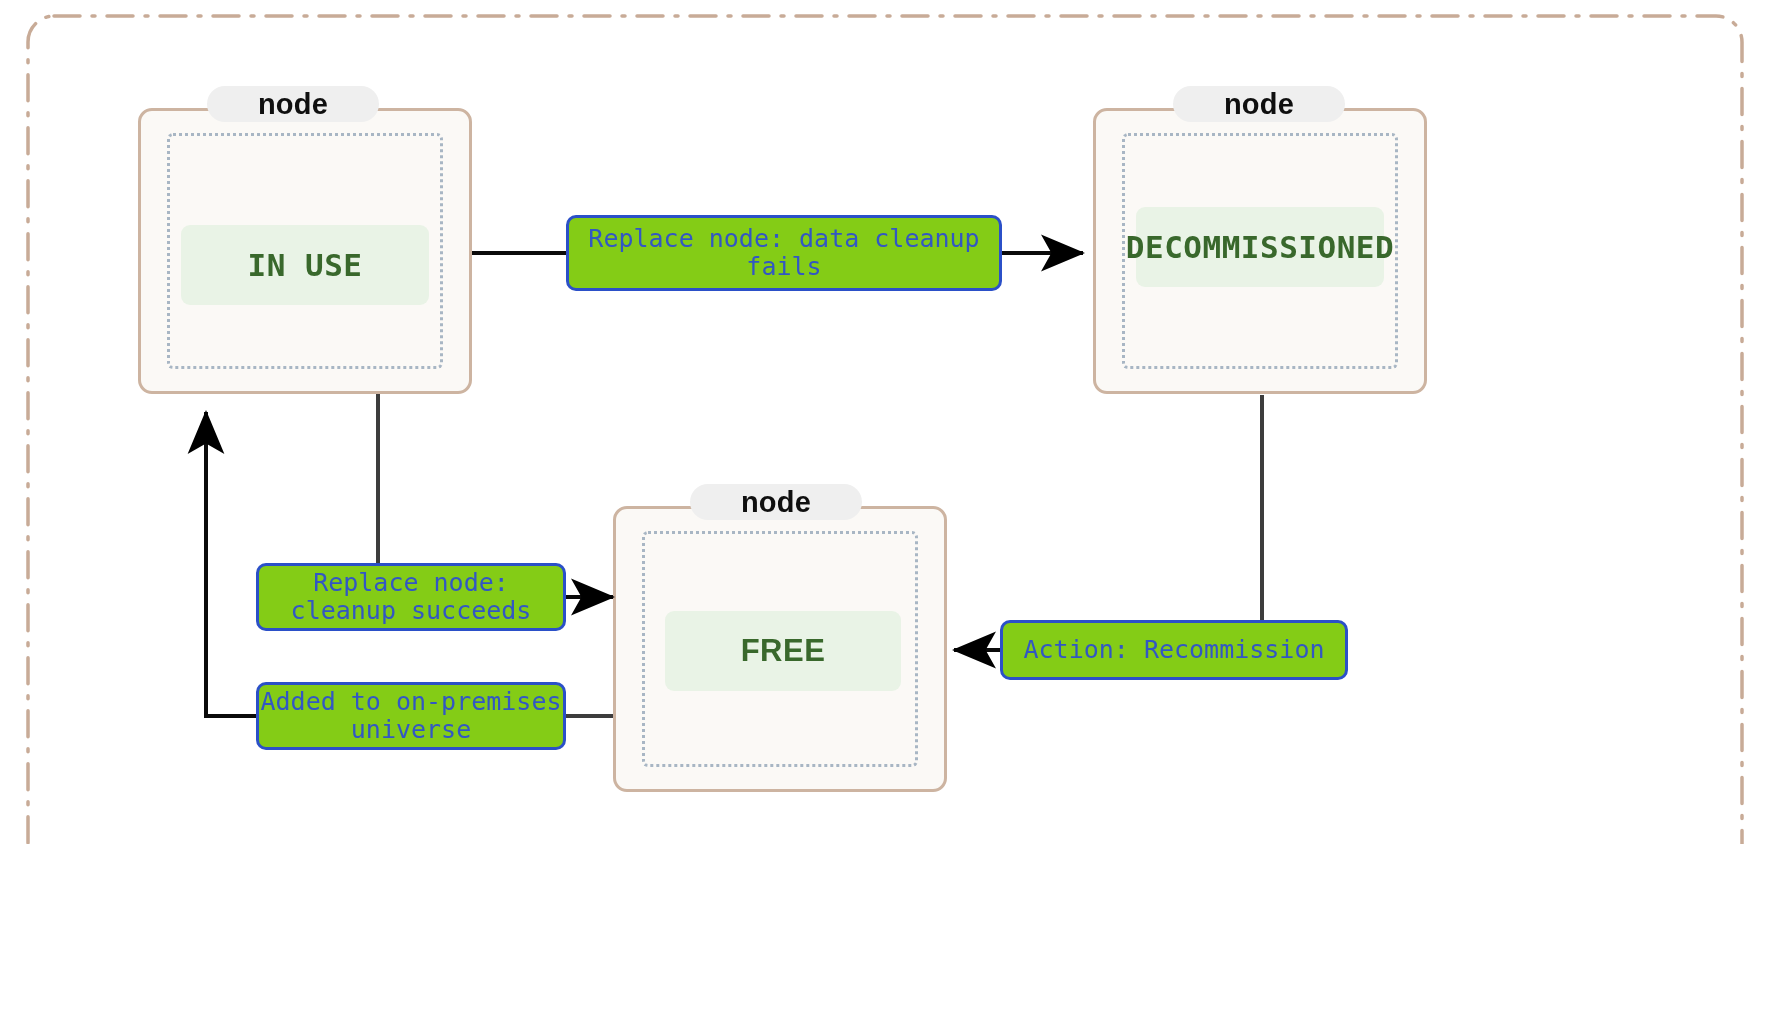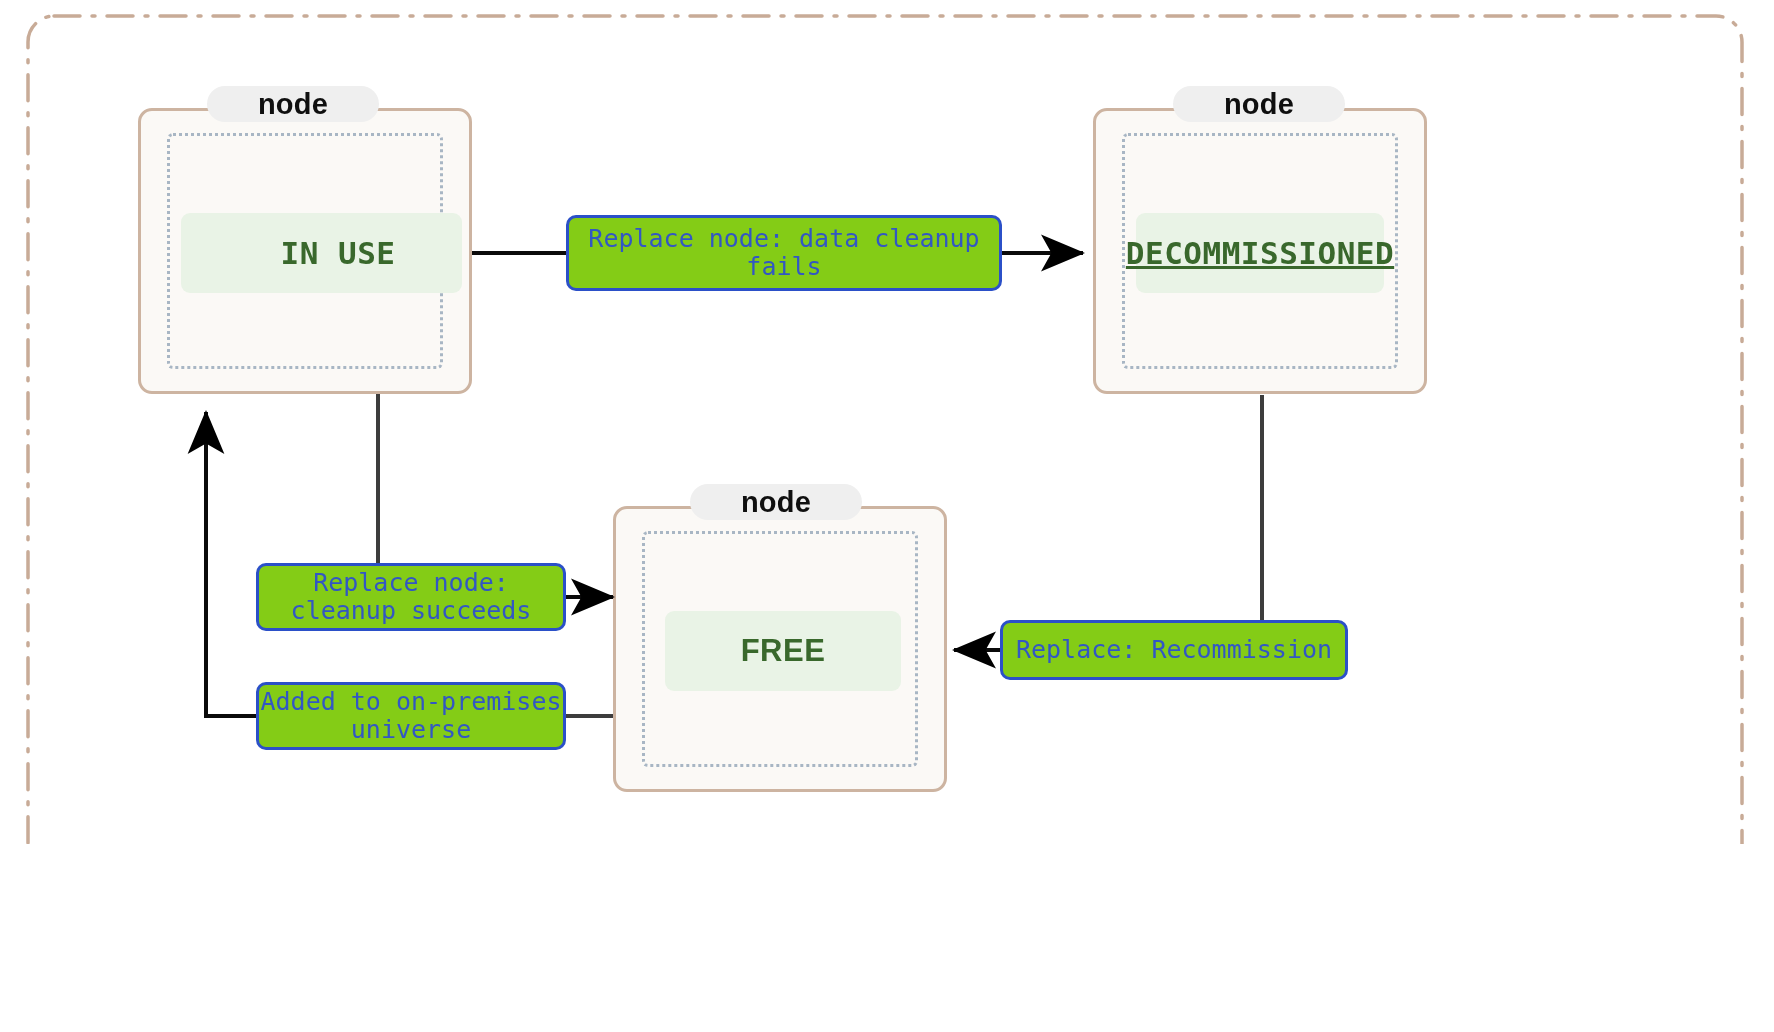--- a/index.html
+++ b/index.html
@@ -147,31 +147,31 @@
 
     <path d="M1000,650 L954,650" stroke="#0a0a0a" stroke-width="4" fill="none" marker-end="url(#arrowL)"></path>
   </svg>
 
   <div class="node-box" style="left:138px; top:108px; width:334px; height:286px;">
     <div class="node-inner" style="left:26px; top:22px; right:26px; bottom:22px;"></div>
   </div>
   <div class="node-tab" style="left:207px; top:86px; width:172px; height:36px;">
     <span>node</span>
   </div>
-  <div class="state-chip mono" style="left:181px; top:213px; width:248px; height:80px;padding-left:33px;">
+  <div class="state-chip mono" style="left:181px; top:225px; width:248px; height:80px;">
     <span>IN USE</span>
   </div>
 
   <div class="node-box" style="left:1093px; top:108px; width:334px; height:286px;">
     <div class="node-inner" style="left:26px; top:22px; right:26px; bottom:22px;"></div>
   </div>
   <div class="node-tab" style="left:1173px; top:86px; width:172px; height:36px;">
     <span>node</span>
   </div>
-  <div class="state-chip mono" style="left:1136px; top:213px; width:248px; height:80px;text-decoration:underline;">
+  <div class="state-chip mono" style="left:1136px; top:207px; width:248px; height:80px;">
     <span>DECOMMISSIONED</span>
   </div>
 
   <div class="node-box" style="left:613px; top:506px; width:334px; height:286px;">
     <div class="node-inner" style="left:26px; top:22px; right:26px; bottom:22px;"></div>
   </div>
   <div class="node-tab" style="left:690px; top:484px; width:172px; height:36px;">
     <span>node</span>
   </div>
   <div class="state-chip sans" style="left:665px; top:611px; width:236px; height:80px;">
@@ -187,16 +187,16 @@
     <span>Added to on-premises
 universe</span>
   </div>
 
   <div class="edge-label" style="left:256px; top:563px; width:310px; height:68px;">
     <span>Replace node:
 cleanup succeeds</span>
   </div>
 
   <div class="edge-label" style="left:1000px; top:620px; width:348px; height:60px;">
-    <span>Replace: Recommission</span>
+    <span>Action: Recommission</span>
   </div>
 
 </div>
 
 </body></html>

